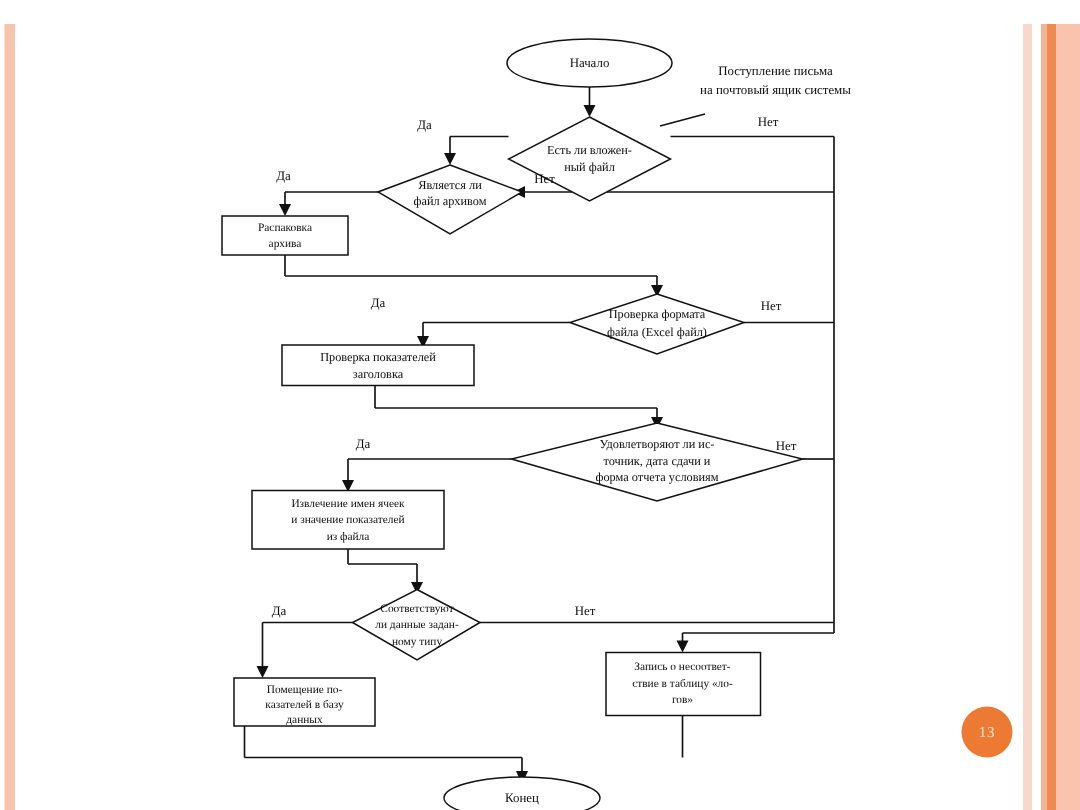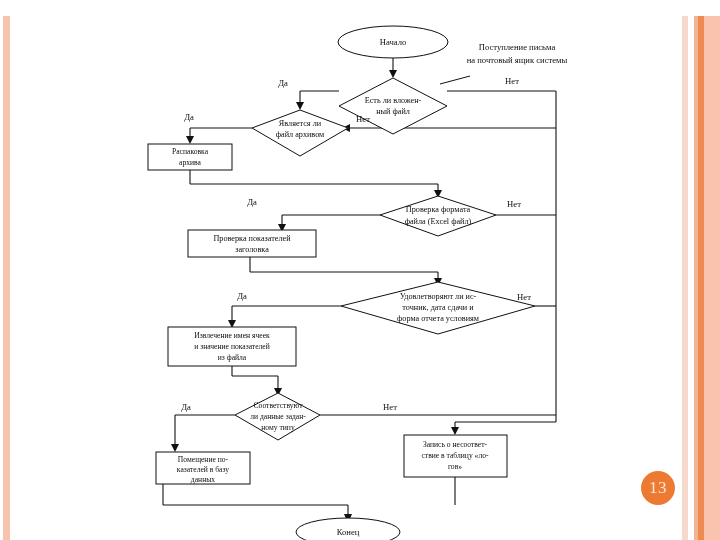--- a/index.html
+++ b/index.html
@@ -21,21 +21,21 @@
   #stripe-r2{left:694px;width:4px;background:#f3b494;}
   #stripe-r3{left:698px;width:6px;background:#ef8b50;}
   #stripe-r4{left:704px;width:16px;background:#f9c3ad;}
 
   #page-number{
     position:absolute;left:641px;top:455px;width:34px;height:34px;
     border-radius:50%;
     background:#ec7a33;
     color:#fde5d6;
     font-family:"Liberation Serif", serif;
-    font-size:17px;
+    font-size:10px;
     display:flex;align-items:center;justify-content:center;
     letter-spacing:0.5px;
   }
 
   
   #flowchart{position:absolute;left:0;top:0;width:720px;height:540px;}
 
   .fc-text{
     font-family:"Liberation Serif", serif;
     fill:#0d0d0d;

